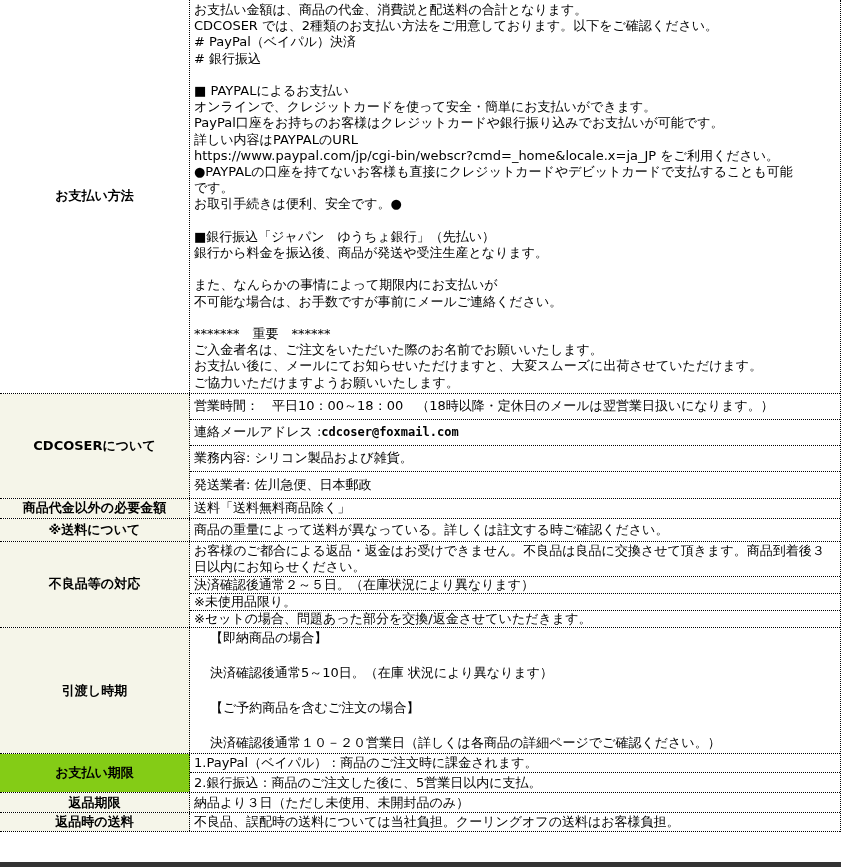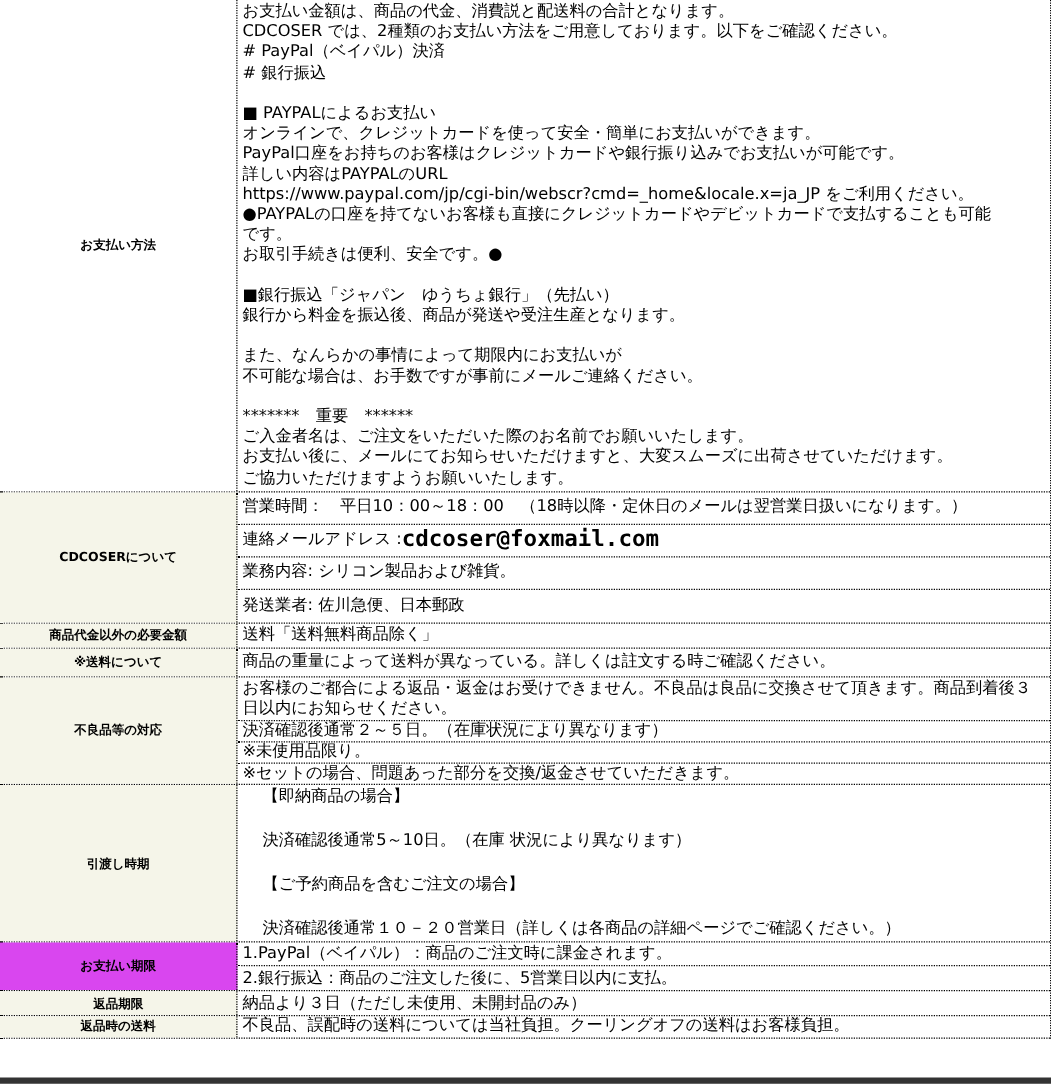--- a/index.html
+++ b/index.html
@@ -11,40 +11,40 @@
     overflow:hidden;
   }
   .page { position:relative; width:841px; height:868px; background:#fff; overflow:hidden; }
   .tbl { width:841px; border-right:1px dotted #000; }
   .row { display:flex; border-bottom:1px dotted #000; }
   .hcell {
     width:190px; min-width:190px;
     background:#f5f5e9;
     border-right:1px dotted #000;
     display:flex; align-items:center; justify-content:center;
-    font-weight:bold; font-size:10px; text-align:center;
+    font-weight:bold; font-size:13px; text-align:center;
     padding:0 19px;
   }
   .hcell.white { background:#ffffff; }
   .bcell {
     flex:1; font-size:13px; padding:2px 4px; line-height:16.2px;
   }
   .pre { white-space:pre-line; }
   .bcell.nopad { padding:0; }
   .sub {
     border-bottom:1px dotted #000;
     display:flex; align-items:center;
     font-size:13px; padding:0 4px; line-height:16px;
   }
   .sub:last-child { border-bottom:none; }
   .h26 { height:26px; }
   .h19 { min-height:19px; }
   .h16 { min-height:16px; align-items:flex-start; line-height:16px; }
   .wrap2 { display:block; min-height:33px; line-height:16.5px; padding-top:1px; }
-  .email { font-weight:bold; font-family:"DejaVu Sans Mono","Liberation Mono",monospace; font-size:18px; }
+  .email { font-weight:bold; font-family:"DejaVu Sans Mono","Liberation Mono",monospace; font-size:12px; }
   .r-extra .bcell, .r-shipnote .bcell, .r-retdead .bcell, .r-retship .bcell {
     display:flex; align-items:center; padding-top:0; padding-bottom:0;
   }
   .r-extra .bcell { min-height:19px; }
   .r-shipnote .bcell { min-height:22px; }
   .r-delivery .bcell { line-height:17.5px; padding-top:1px;padding-left:20px; }
   .r-retdead .bcell { min-height:19px; }
   .r-retship .bcell { min-height:15px; }
   .bottom-bar {
     position:absolute; left:0; right:0; bottom:1px; height:5px;
@@ -122,21 +122,21 @@
       <div class="bcell pre">【即納商品の場合】
 
 決済確認後通常5～10日。（在庫 状況により異なります）
 
 【ご予約商品を含むご注文の場合】
 
 決済確認後通常１０－２０営業日（詳しくは各商品の詳細ページでご確認ください。）</div>
     </div>
 
     <div class="row r-paydead">
-      <div class="hcell" style="background: #d946ef; text-align: center;">お支払い期限</div>
+      <div class="hcell" style="background: #84cc16; text-align: center;">お支払い期限</div>
       <div class="bcell nopad">
         <div class="sub h19">1.PayPal（ベイパル）：商品のご注文時に課金されます。</div>
         <div class="sub h19">2.銀行振込：商品のご注文した後に、5営業日以内に支払。</div>
       </div>
     </div>
 
     <div class="row r-retdead">
       <div class="hcell" style="background: rgb(245, 245, 233);">返品期限</div>
       <div class="bcell">納品より３日（ただし未使用、未開封品のみ）</div>
     </div>

